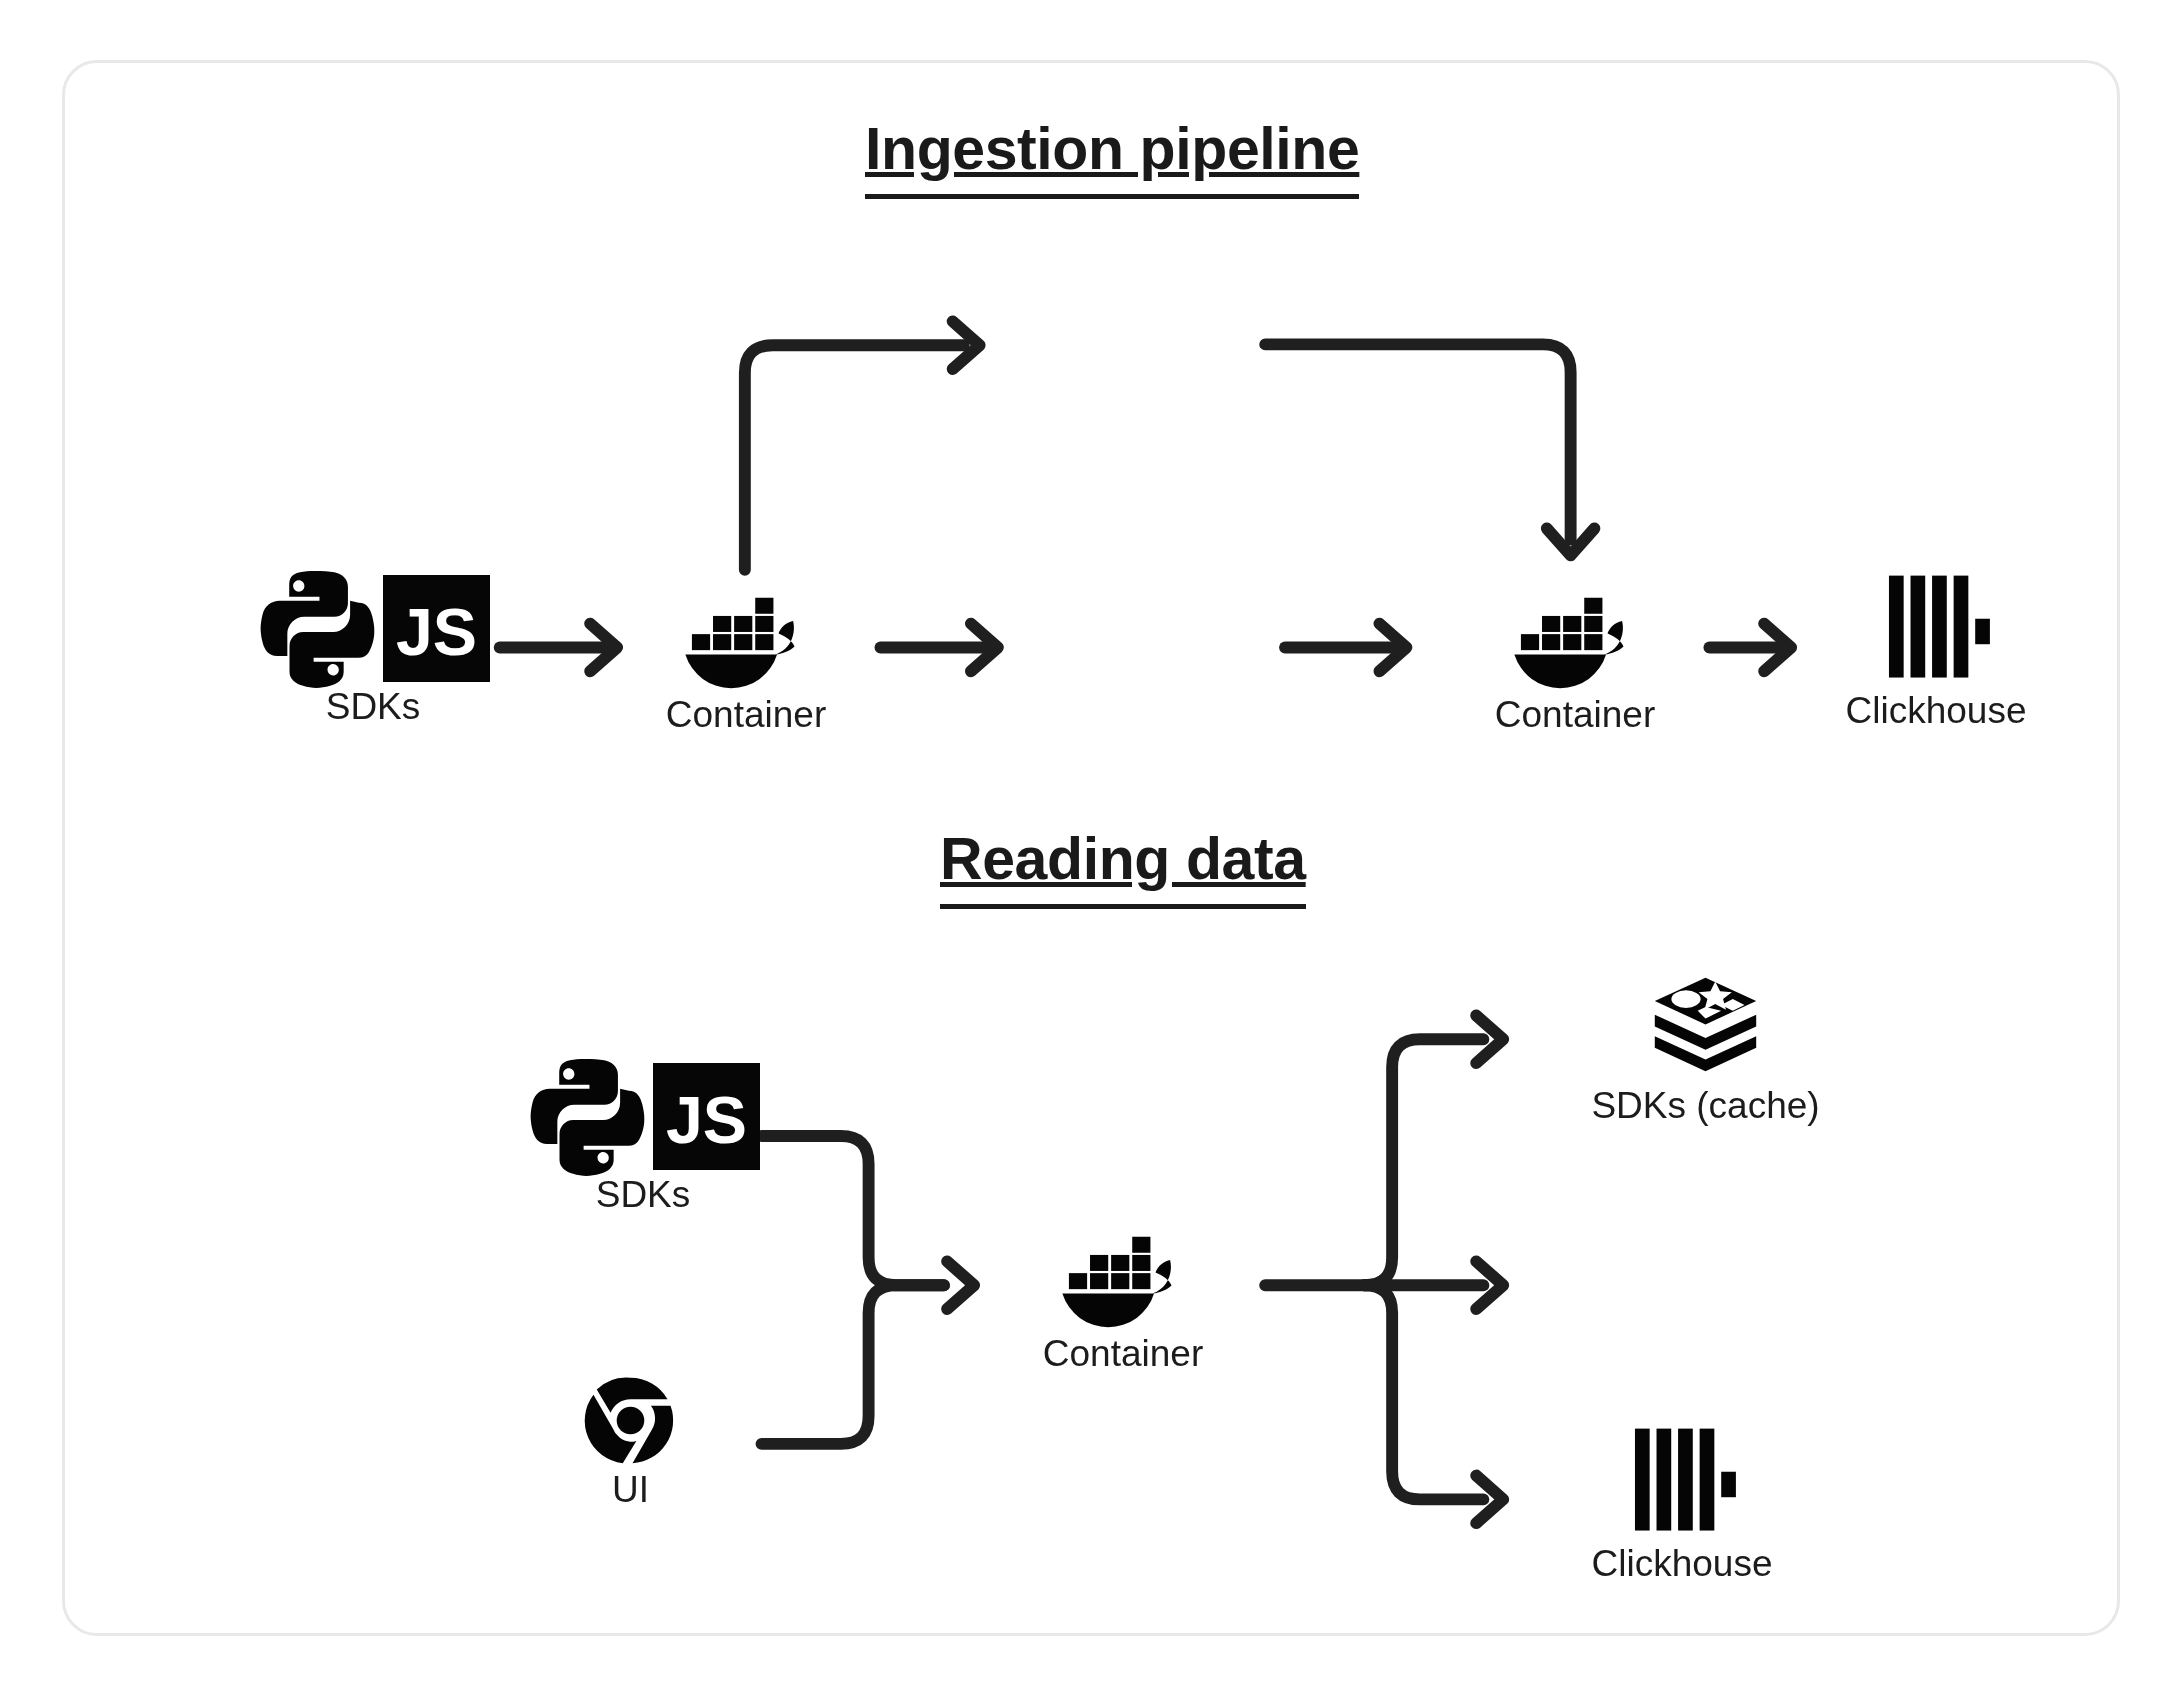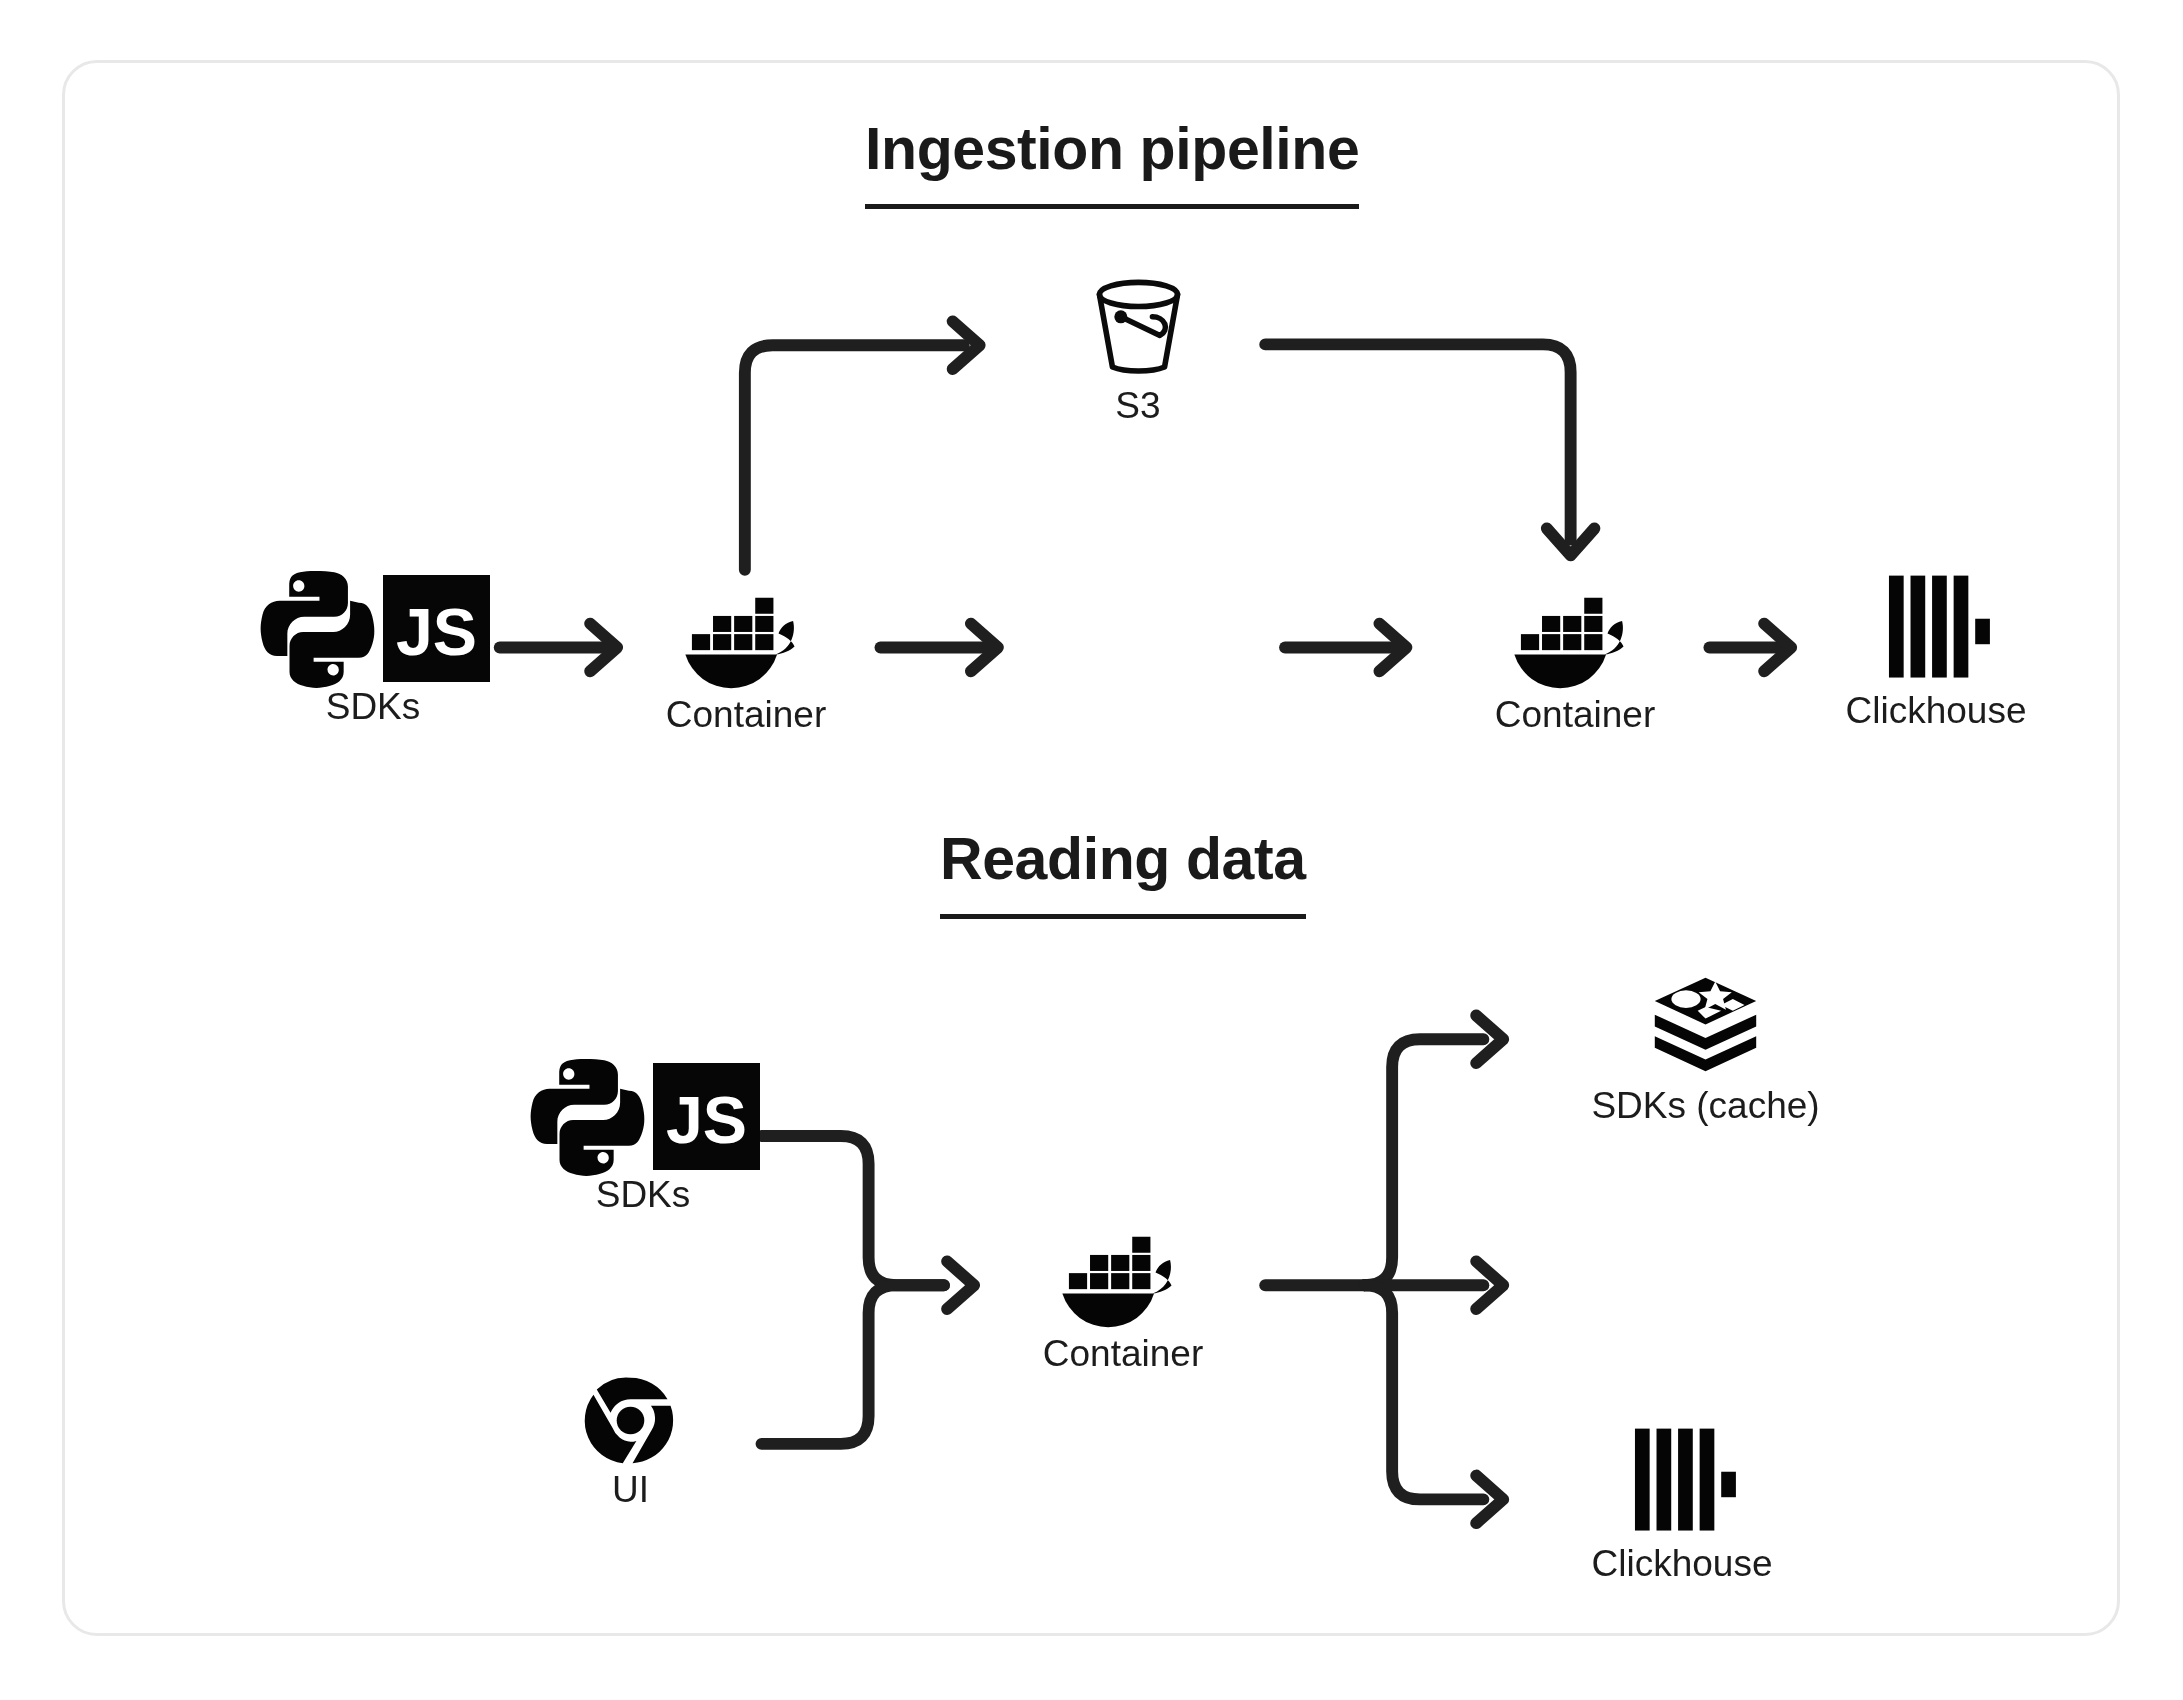--- a/index.html
+++ b/index.html
@@ -20,21 +20,22 @@
   #stage { position: absolute; left: 0; top: 0; width: 2183px; height: 1701px; }
 
   .title {
     position: absolute;
     text-align: center;
     font-weight: bold;
     color: #1a1a1a;
     letter-spacing: -0.4px;
     white-space: nowrap;
     border-bottom: 5.6px solid #1a1a1a;
-    padding-bottom: 21px;
+    padding-bottom: 11px;
+    text-decoration: underline;
   }
   #title-ingestion { left: 865px; top: 115px; font-size: 59px; }
   #title-reading   { left: 940px; top: 825px; font-size: 59px; }
 
   .node { position: absolute; text-align: center; }
   .node .label {
     font-size: 37px;
     color: #1c1c1c;
     white-space: nowrap;
     margin-top: 6.3px;
@@ -157,33 +158,20 @@
           <rect x="102" y="14" width="25" height="22"></rect>
           <path d="M6 92 h126 a66 66 0 0 1 -126 0 z"></path>
           <path d="M130 92 c22 -8 28 -30 24 -46 c-10 2 -17 9 -20 17 c10 4 19 10 22 18 c-6 6 -16 10 -26 11z"></path>
         </g>
       </svg>
     </div>
     <div class="label">Container</div>
   </div>
 
 
-  <div class="node" style="left:1019px; top:274px; width:238px;">
-    <div class="icon-wrap">
-      <svg width="103" height="107" viewBox="0 0 110 115">
-        <g fill="none" stroke="#0b0b0b" stroke-width="6" stroke-linecap="round" stroke-linejoin="round">
-          <ellipse cx="55" cy="22" rx="42" ry="13"></ellipse>
-          <path d="M13 22 L27 100 a34 10 0 0 0 56 0 L97 22"></path>
-          <path d="M36 46 L78 66 a14 11 0 0 0 -8 -20"></path>
-        </g>
-        <circle cx="36" cy="46" r="7" fill="#0b0b0b"></circle>
-      </svg>
-    </div>
-    <div class="label">S3</div>
-  </div>
 
   <div class="node" style="left:1460px; top:587px; width:230px;">
     <div class="icon-wrap">
       <svg width="131" height="103" viewBox="0 0 180 140">
         <g fill="#050505">
           <rect x="44" y="64" width="25" height="22"></rect>
             <rect x="73" y="64" width="25" height="22"></rect>
           <rect x="102" y="64" width="25" height="22"></rect>
             <rect x="15" y="64" width="25" height="22"></rect>
           <rect x="73" y="39" width="25" height="22"></rect>

